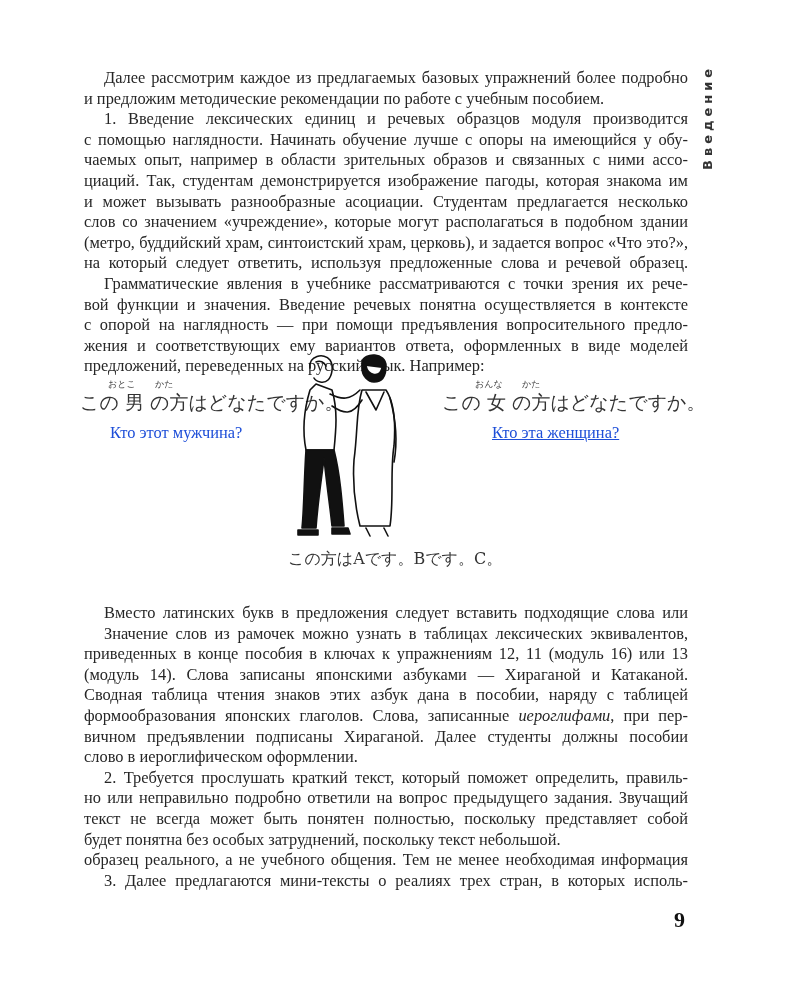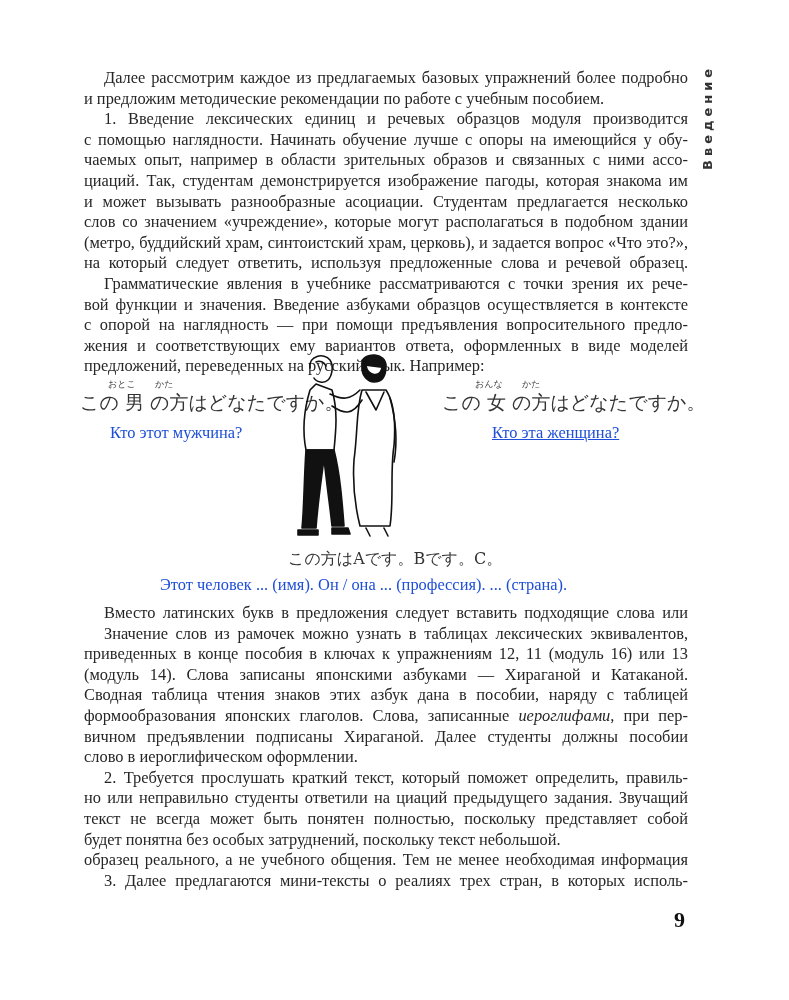--- a/index.html
+++ b/index.html
@@ -48,21 +48,21 @@
     <span class="line last">и предложим методические рекомендации по работе с учебным пособием.</span>
     <span class="line" style="padding-left:20px">1. Введение лексических единиц и речевых образцов модуля производится</span>
     <span class="line">с помощью наглядности. Начинать обучение лучше с опоры на имеющийся у обу-</span>
     <span class="line">чаемых опыт, например в области зрительных образов и связанных с ними ассо-</span>
     <span class="line">циаций. Так, студентам демонстрируется изображение пагоды, которая знакома им</span>
     <span class="line">и может вызывать разнообразные асоциации. Студентам предлагается несколько</span>
     <span class="line">слов со значением «учреждение», которые могут располагаться в подобном здании</span>
     <span class="line">(метро, буддийский храм, синтоистский храм, церковь), и задается вопрос «Что это?»,</span>
     <span class="line">на который следует ответить, используя предложенные слова и речевой образец.</span>
     <span class="line" style="padding-left:20px">Грамматические явления в учебнике рассматриваются с точки зрения их рече-</span>
-    <span class="line">вой функции и значения. Введение азбуками образцов осуществляется в контексте</span>
+    <span class="line">вой функции и значения. Введение речевых понятна осуществляется в контексте</span>
     <span class="line">с опорой на наглядность — при помощи предъявления вопросительного предло-</span>
     <span class="line">жения и соответствующих ему вариантов ответа, оформленных в виде моделей</span>
     <span class="line last">предложений, переведенных на русский язык. Например:</span>
   </div>
 
   <span class="ruby" style="left:108px; top:378px;">おとこ</span>
   <span class="ruby" style="left:155px; top:378px;">かた</span>
   <span class="jp" style="left:80px; top:390px;">この 男 の方はどなたですか。</span>
   <span class="ru" style="left:110px; top:423px;">Кто этот мужчина?</span>
 
@@ -93,33 +93,32 @@
       <path d="M94 178 L98 186"></path>
     </g>
   </svg>
 
   <span class="ruby" style="left:475px; top:378px;font-family:Liberation Serif, serif;">おんな</span>
   <span class="ruby" style="left:522px; top:378px;">かた</span>
   <span class="jp" style="left:442px; top:390px;">この 女 の方はどなたですか。</span>
   <span class="ru" style="left:492px; top:423px;text-decoration:underline;">Кто эта женщина?</span>
 
   <span class="jp" style="left:288px; top:549px; font-size:16px;">この方はAです。Bです。C。</span>
-  <span class="ru" style="left:160px; top:575px;">Этот человек ... (имя). Он / она ... (профессия). ... (страна).</span>
 
   <div class="text block2">
     <span class="line" style="padding-left:20px">Вместо латинских букв в предложения следует вставить подходящие слова или</span>
     <span class="line" style="padding-left:20px">Значение слов из рамочек можно узнать в таблицах лексических эквивалентов,</span>
     <span class="line">приведенных в конце пособия в ключах к упражнениям 12, 11 (модуль 16) или 13</span>
     <span class="line">(модуль 14). Слова записаны японскими азбуками — Хираганой и Катаканой.</span>
     <span class="line">Сводная таблица чтения знаков этих азбук дана в пособии, наряду с таблицей</span>
     <span class="line"><span>формообразования японских глаголов. Слова, записанные </span><em>иероглифами</em><span>, при пер-</span></span>
     <span class="line">вичном предъявлении подписаны Хираганой. Далее студенты должны пособии</span>
     <span class="line last">слово в иероглифическом оформлении.</span>
     <span class="line" style="padding-left:20px">2. Требуется прослушать краткий текст, который поможет определить, правиль-</span>
-    <span class="line">но или неправильно студенты ответили на циаций предыдущего задания. Звучащий</span>
+    <span class="line">но или неправильно подробно ответили на вопрос предыдущего задания. Звучащий</span>
     <span class="line">текст не всегда может быть понятен полностью, поскольку представляет собой</span>
     <span class="line last">будет понятна без особых затруднений, поскольку текст небольшой.</span>
     <span class="line">образец реального, а не учебного общения. Тем не менее необходимая информация</span>
     <span class="line" style="padding-left:20px">3. Далее предлагаются мини-тексты о реалиях трех стран, в которых исполь-</span>
   </div>
 
   <div class="page-num">9</div>
 </div>
 
 </body></html>

